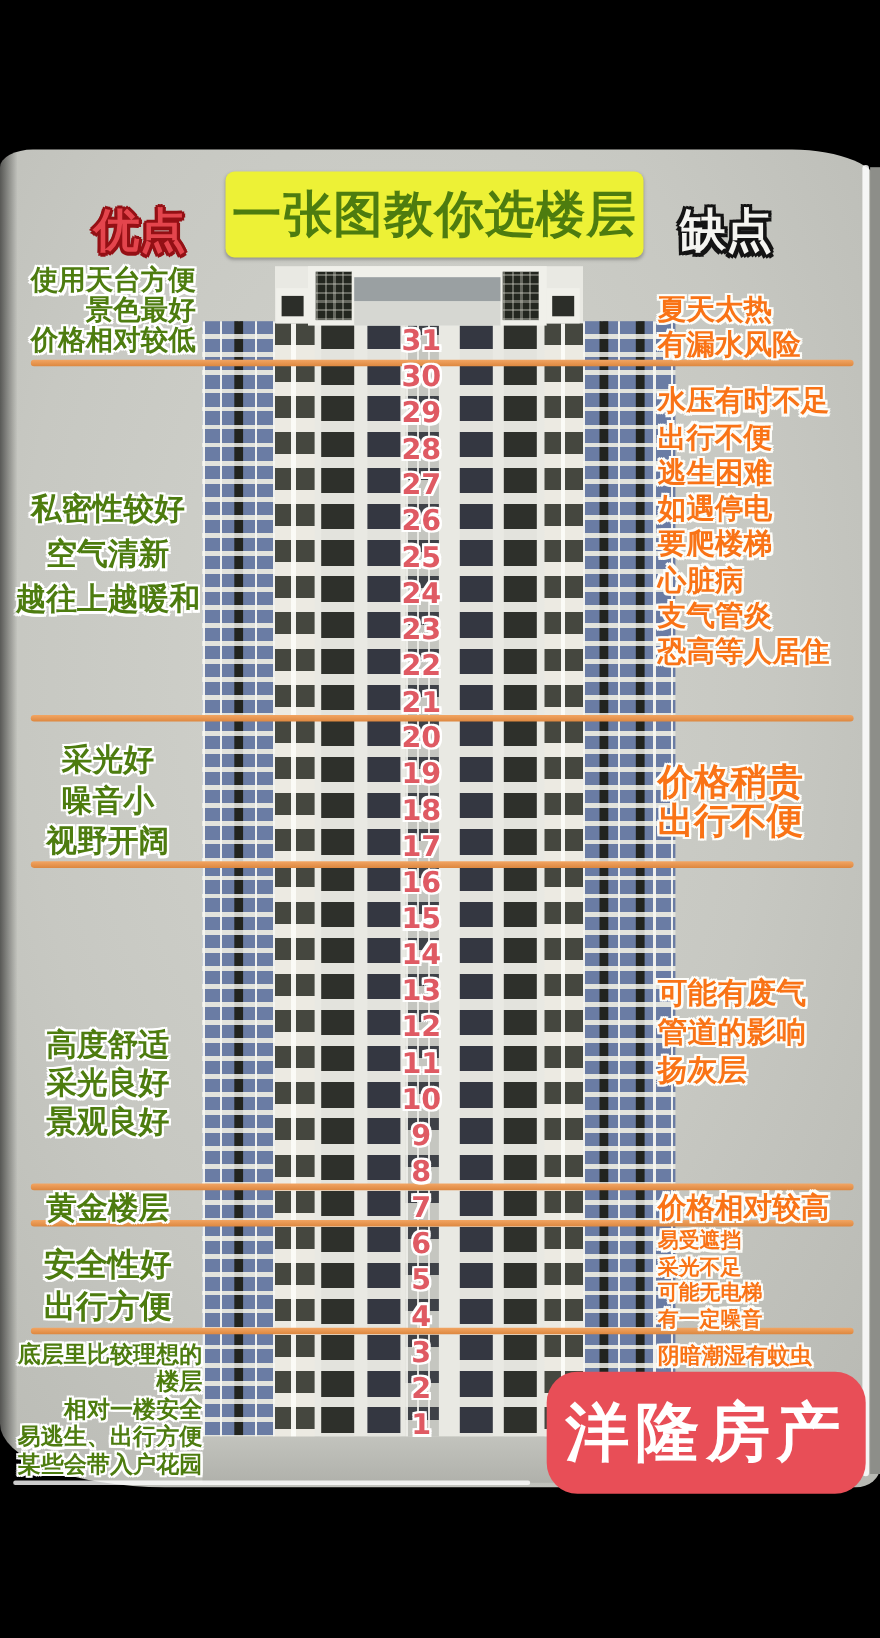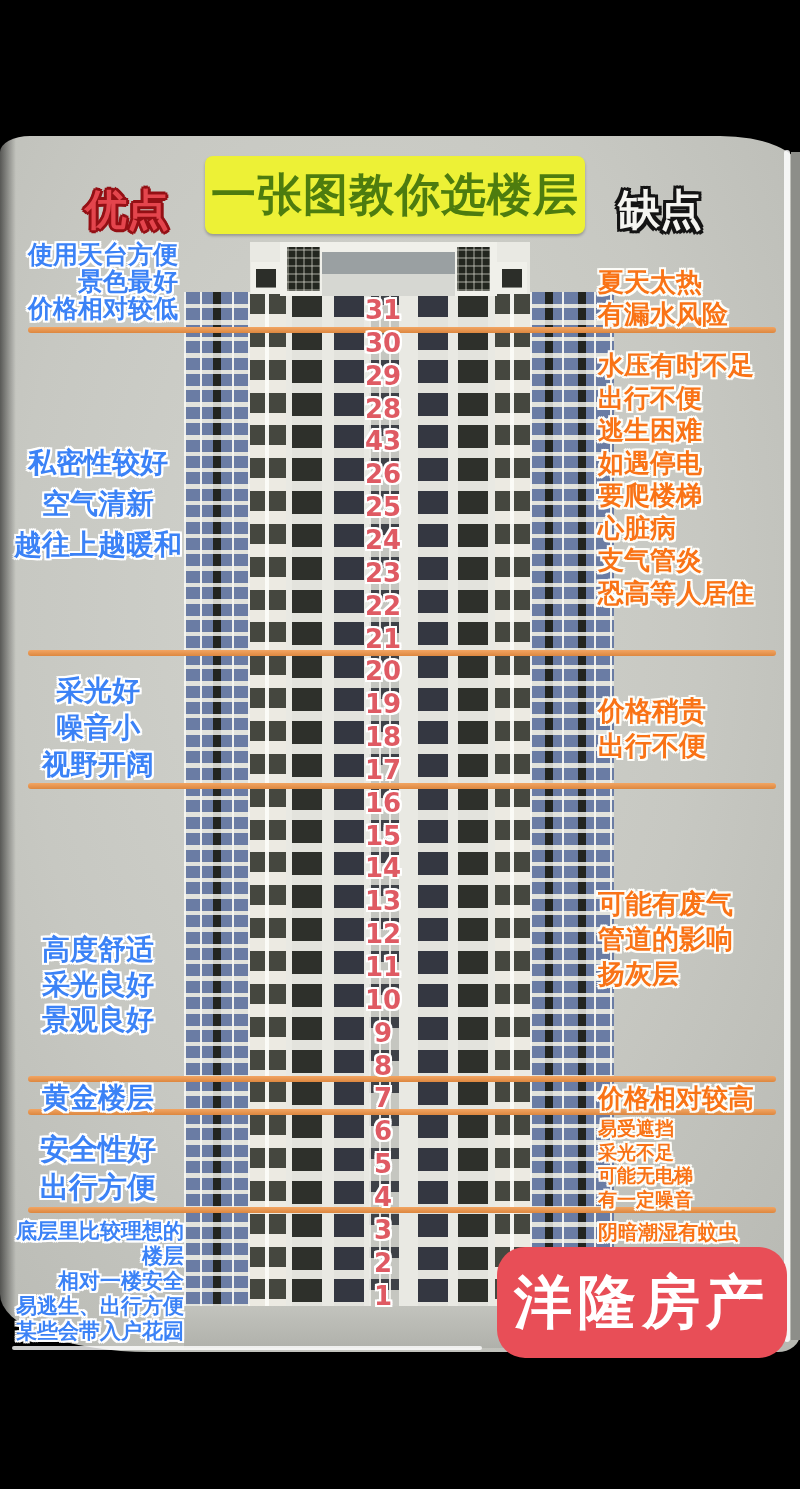--- a/index.html
+++ b/index.html
@@ -97,38 +97,38 @@
     text-shadow:-2px -2px 0 #fff,2px -2px 0 #fff,-2px 2px 0 #fff,2px 2px 0 #fff,
                 -2px 0 0 #fff,2px 0 0 #fff,0 -2px 0 #fff,0 2px 0 #fff;}
 
   
   .divider{left:28px;width:748px;height:6px;border-radius:3px;
     background:linear-gradient(180deg,#f2a563,#dd873f);}
   .dv1{top:327px;} .dv2{top:650px;} .dv3{top:783px;}
   .dv4{top:1076px;} .dv5{top:1109px;} .dv6{top:1207px;}
 
   
-  .red-text div{color:#3b82f6;font-weight:800;
+  .red-text div{color:#4d7c0f;font-weight:800;
     text-shadow:-2px -2px 0 #fff,2px -2px 0 #fff,-2px 2px 0 #fff,2px 2px 0 #fff,
                 -2px 0 0 #fff,2px 0 0 #fff,0 -2px 0 #fff,0 2px 0 #fff;}
   .blk-text div{color:#f97316;font-weight:800;
     text-shadow:-2px -2px 0 #fdfdf9,2px -2px 0 #fdfdf9,-2px 2px 0 #fdfdf9,2px 2px 0 #fdfdf9,
                 -2px 0 0 #fdfdf9,2px 0 0 #fdfdf9,0 -2px 0 #fdfdf9,0 2px 0 #fdfdf9;}
   .left-block{left:4px;width:188px;text-align:center;}
   .right-block{left:598px;width:200px;text-align:left;white-space:nowrap;}
   .L1{top:241px;font-size:25px;line-height:27px;text-align:right;padding-right:14px;width:174px;}
   .L2{top:442px;font-size:28px;line-height:41px;}
   .L3{top:672px;font-size:28px;line-height:37px;}
   .L4{top:932px;font-size:28px;line-height:35px;}
   .L5{top:1082px;font-size:28px;line-height:32px;}
   .L6{top:1130px;font-size:29px;line-height:38px;}
   .L7{top:1219px;font-size:21px;line-height:25px;text-align:right;padding-right:8px;width:180px;}
   .R1{top:266px;font-size:26px;line-height:32px;}
   .R2{top:349px;font-size:26px;line-height:32.5px;}
-  .R3{top:693px;font-size:27px;line-height:35px;}
+  .R3{top:693px;font-size:33px;line-height:35px;}
   .R4{top:886px;font-size:27px;line-height:35px;}
   .R5{top:1083px;font-size:26px;line-height:30px;}
   .R6{top:1117px;font-size:19px;line-height:23.5px;}
   .R7{top:1220px;font-size:20px;line-height:24px;}
 
   
   .watermark{
     left:497px;top:1247px;width:290px;height:111px;
     background:#e84e57;border-radius:28px;
     display:flex;align-items:center;justify-content:center;z-index:10;
@@ -170,21 +170,21 @@
 <div class="abs divider dv3"></div>
 <div class="abs divider dv4"></div>
 <div class="abs divider dv5"></div>
 <div class="abs divider dv6"></div>
 
 <div class="abs floors">
     <div class="fl" style="top: 0px;">31</div>
     <div class="fl" style="top: 32.85px;">30</div>
     <div class="fl" style="top: 65.7px;">29</div>
     <div class="fl" style="top: 98.55px;">28</div>
-    <div class="fl" style="top: 131.4px;">43</div>
+    <div class="fl" style="top: 131.4px;">27</div>
     <div class="fl" style="top: 164.25px;">26</div>
     <div class="fl" style="top: 197.1px;">25</div>
     <div class="fl" style="top: 229.95px;">24</div>
     <div class="fl" style="top: 262.8px;">23</div>
     <div class="fl" style="top: 295.65px;">22</div>
     <div class="fl" style="top: 328.5px;">21</div>
     <div class="fl" style="top: 361.35px;">20</div>
     <div class="fl" style="top: 394.2px;">19</div>
     <div class="fl" style="top: 427.05px;">18</div>
     <div class="fl" style="top: 459.9px;">17</div>

